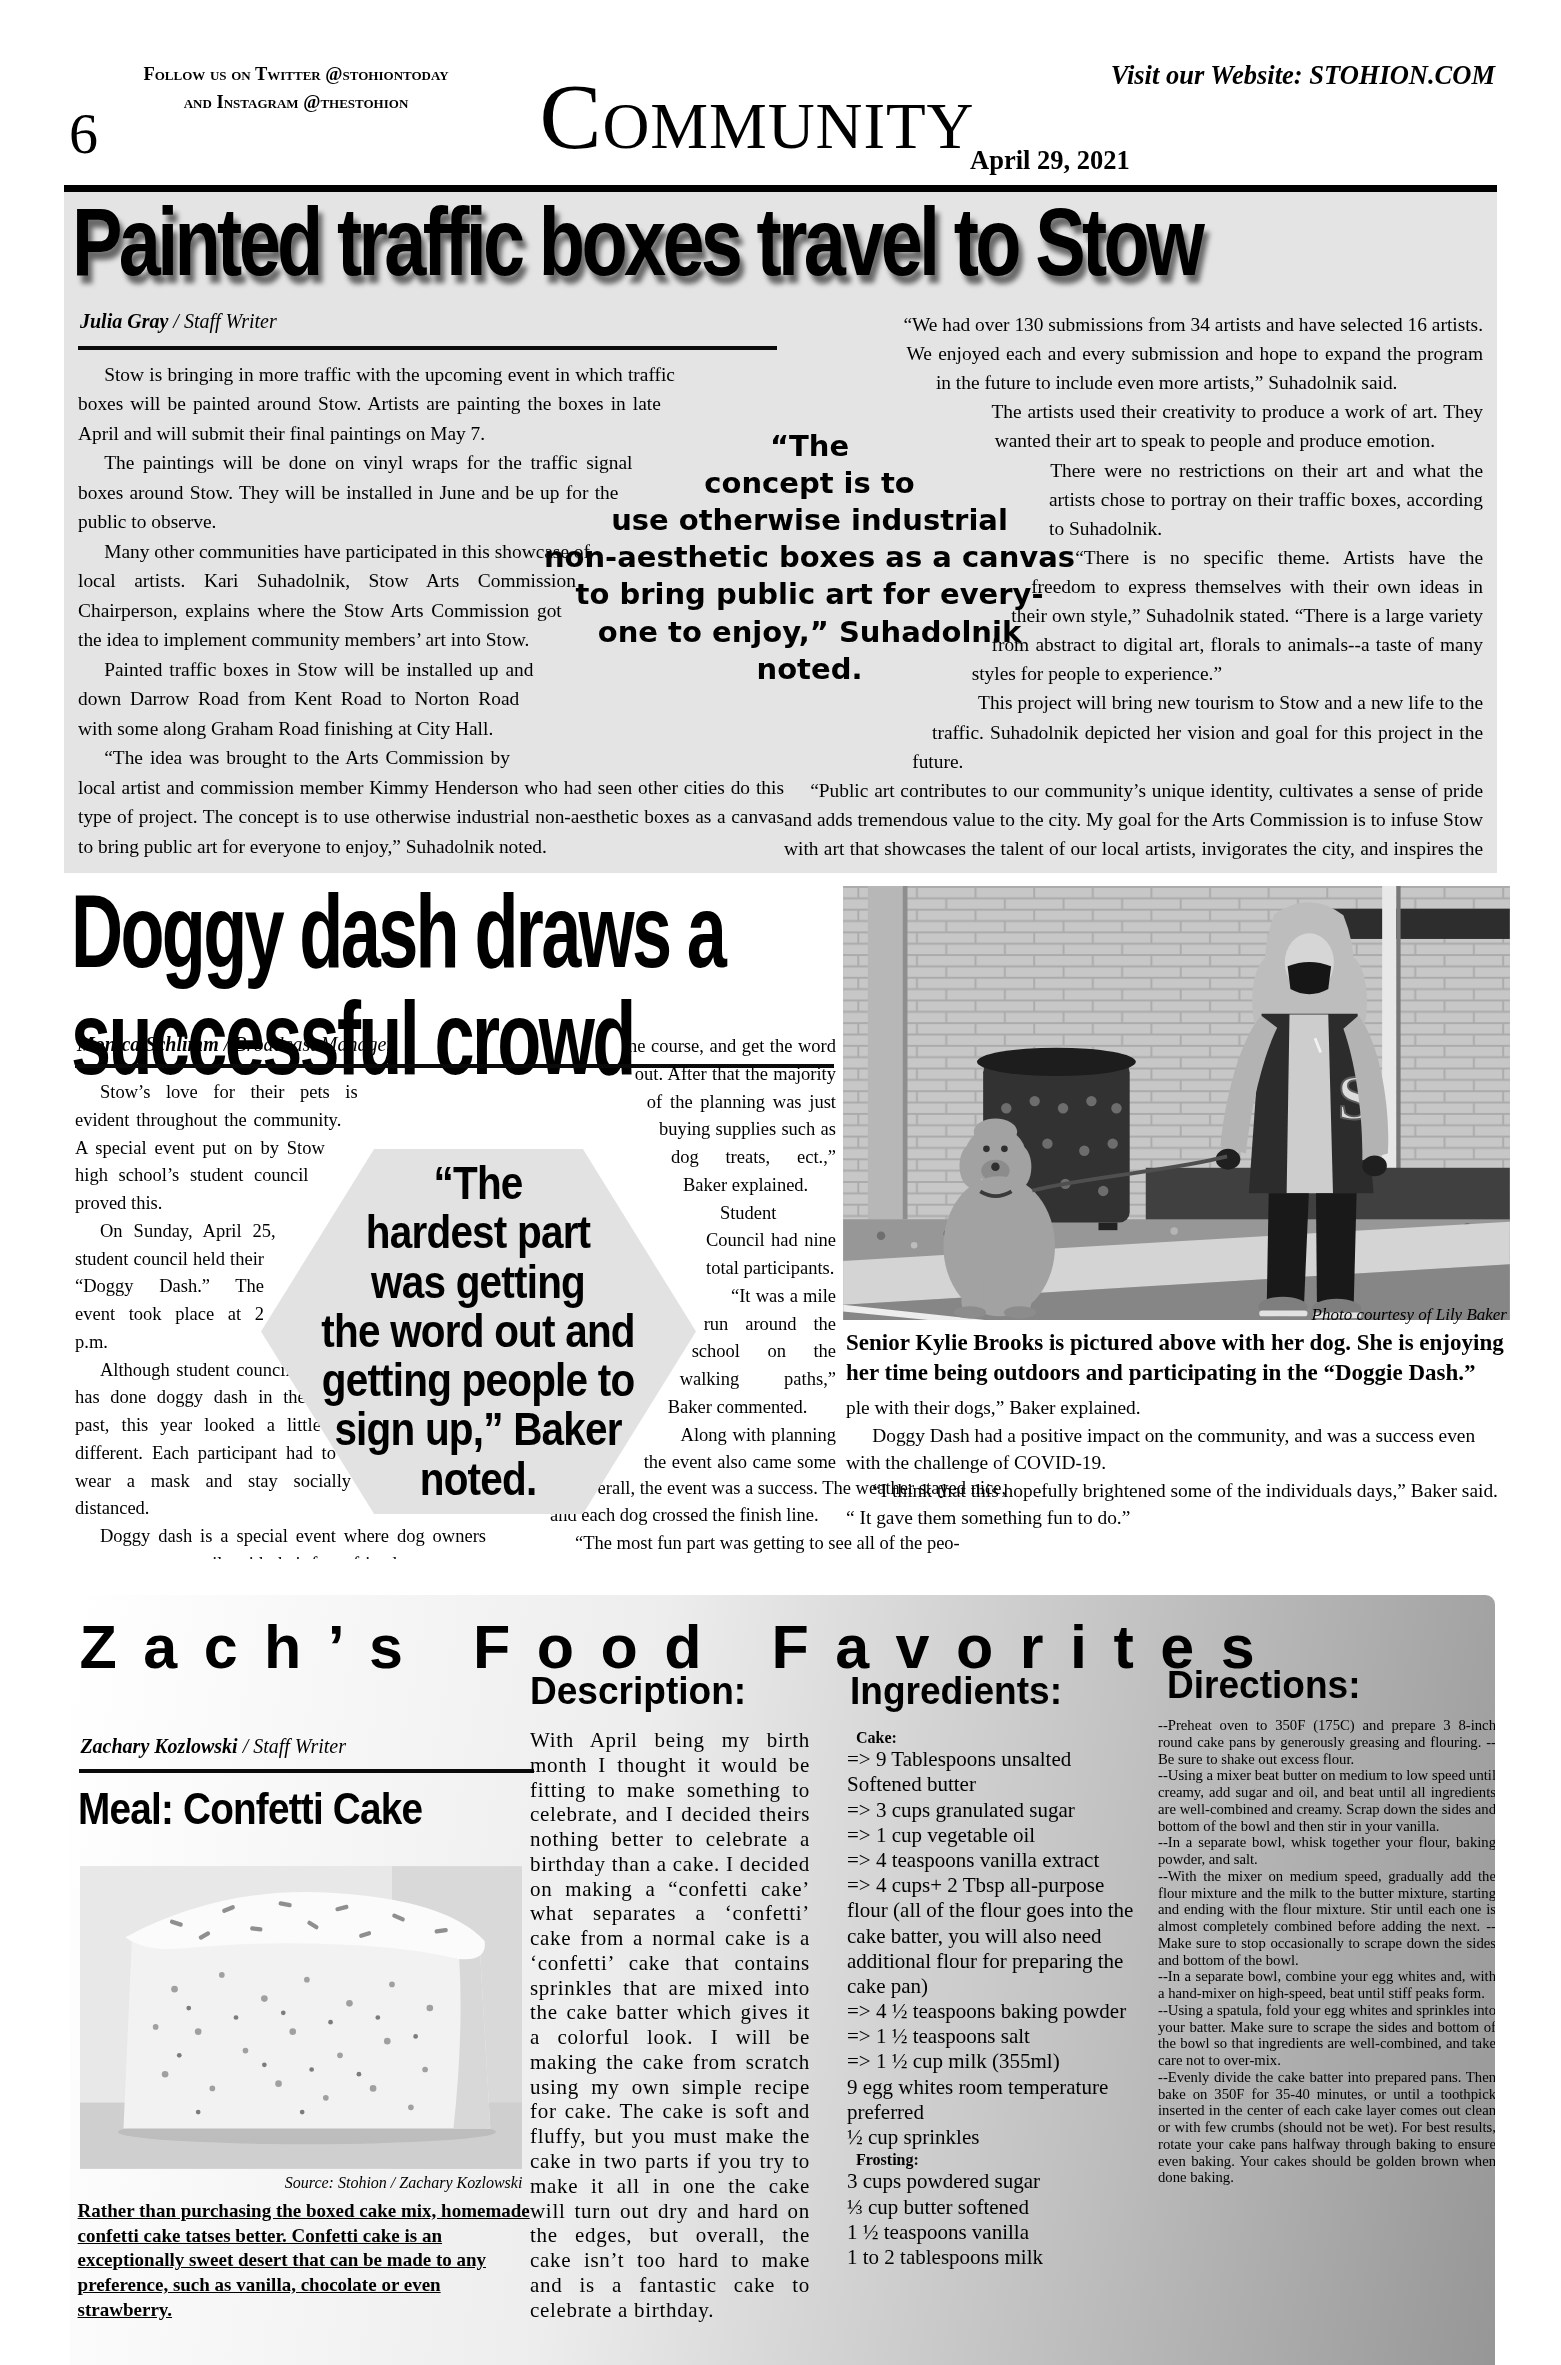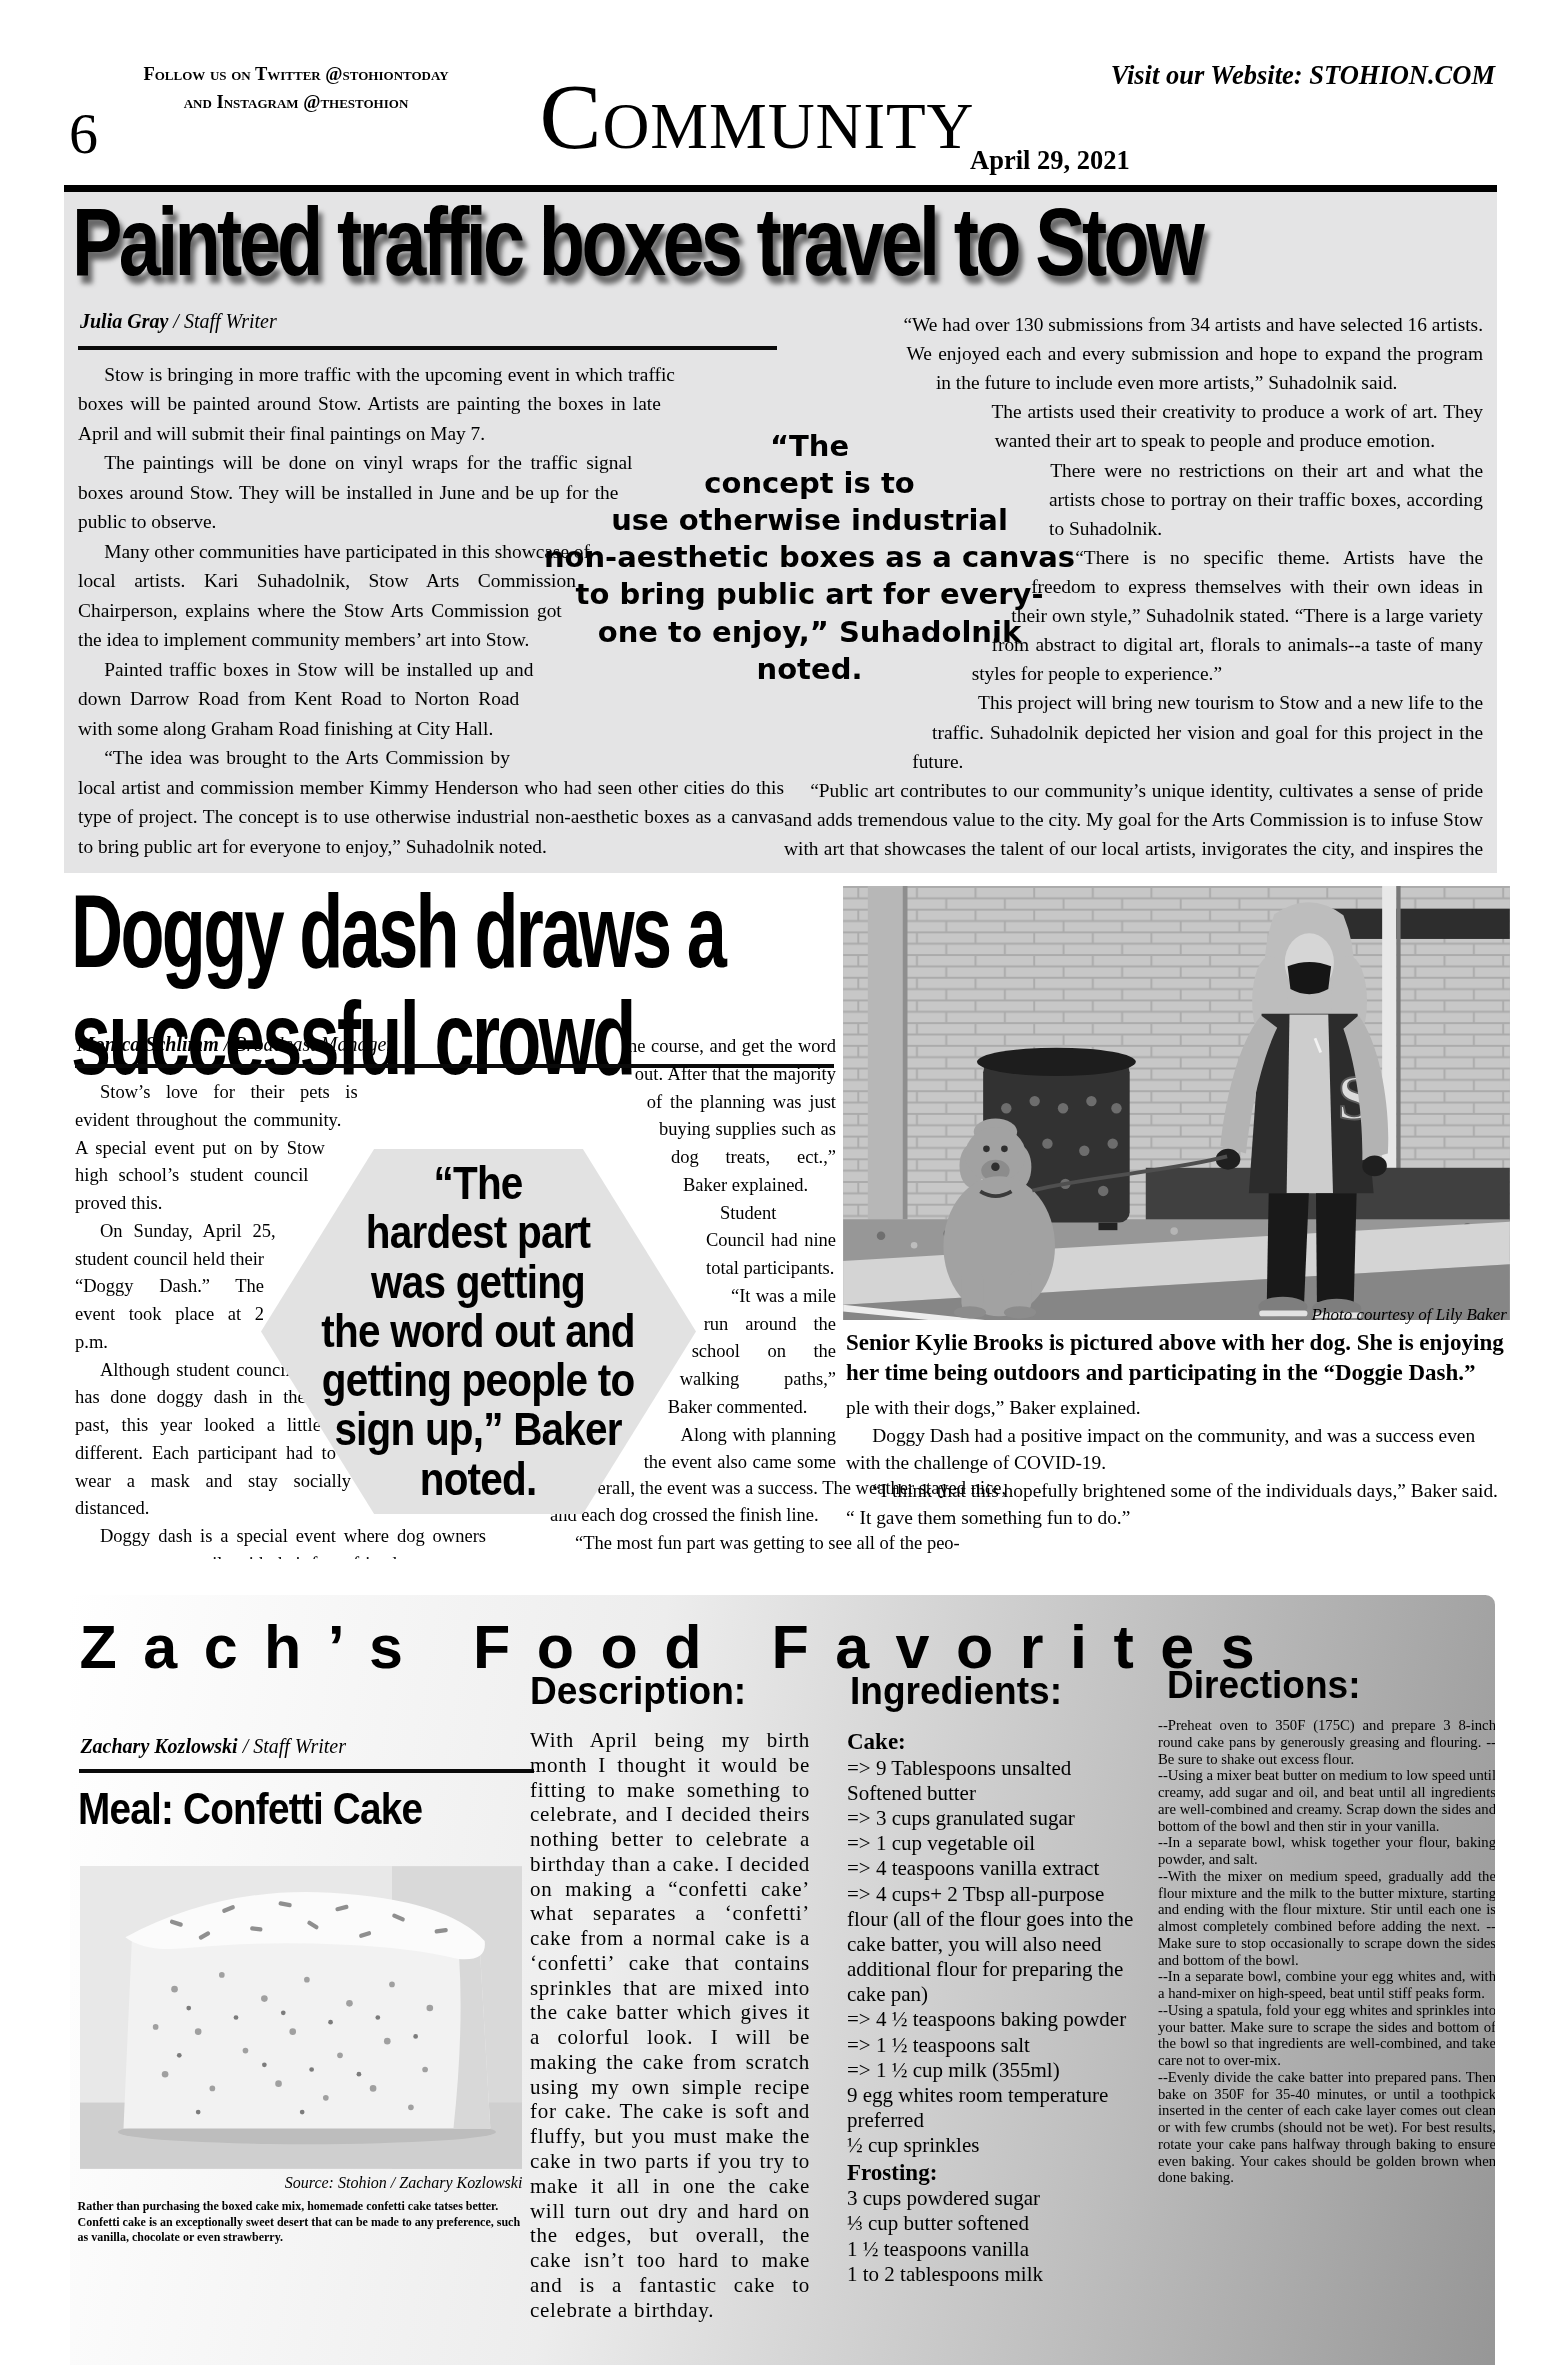--- a/index.html
+++ b/index.html
@@ -75,28 +75,28 @@
   .a3 > .abs{position:absolute;}
   .a3-title{left:9.5px;top:22px;width:1410px;font-family:"Liberation Sans",sans-serif;
             font-weight:bold;font-size:61px;letter-spacing:26.5px;white-space:nowrap;line-height:1;}
   .a3-byline{left:10.4px;top:140px;}
   .a3-rule{left:8.5px;top:174px;width:455px;height:4.3px;background:#0a0a0a;}
   .a3-meal{left:7.6px;top:190px;font-family:"Liberation Sans",sans-serif;font-weight:bold;
            font-size:44px;letter-spacing:-0.9px;transform:scaleX(0.88);transform-origin:0 0;
            white-space:nowrap;line-height:1.1;}
   .a3-photo{left:10.4px;top:271px;width:442px;height:303px;overflow:hidden;background:#e8e8e8;}
   .a3-credit{left:10.4px;top:579px;width:442px;text-align:right;font-size:16px;}
-  .a3-caption{left:7.6px;top:604px;width:453px;font-size:12px;line-height:1.3;}
+  .a3-caption{left:7.6px;top:604px;width:453px;font-size:19px;line-height:1.3;text-decoration:underline;}
   .colhead{font-family:"Liberation Sans",sans-serif;font-weight:bold;font-size:39px;
            transform:scaleX(0.95);transform-origin:0 0;white-space:nowrap;line-height:1;}
   .a3-desc-h{left:460px;top:76px;}
   .a3-desc{left:460px;top:133px;width:280px;font-size:21px;line-height:1.18;letter-spacing:0.7px;}
   .a3-ing-h{left:780px;top:76px;}
   .a3-ing{left:777px;top:133px;width:293px;font-size:21px;line-height:1.2;}
-  .ing-sub{font-weight:bold;font-size:23px;}
+  .ing-sub{font-weight:bold;font-size:16px;margin-left:9px;}
   .a3-dir-h{left:1097px;top:70px;}
   .a3-dir{left:1088px;top:122px;width:338px;font-size:14.7px;line-height:1.14;}
 </style>
 </head>
 <body>
 
 <div class="page">
 
   <div class="abs social">
     <div>Follow us on Twitter @stohiontoday</div>

